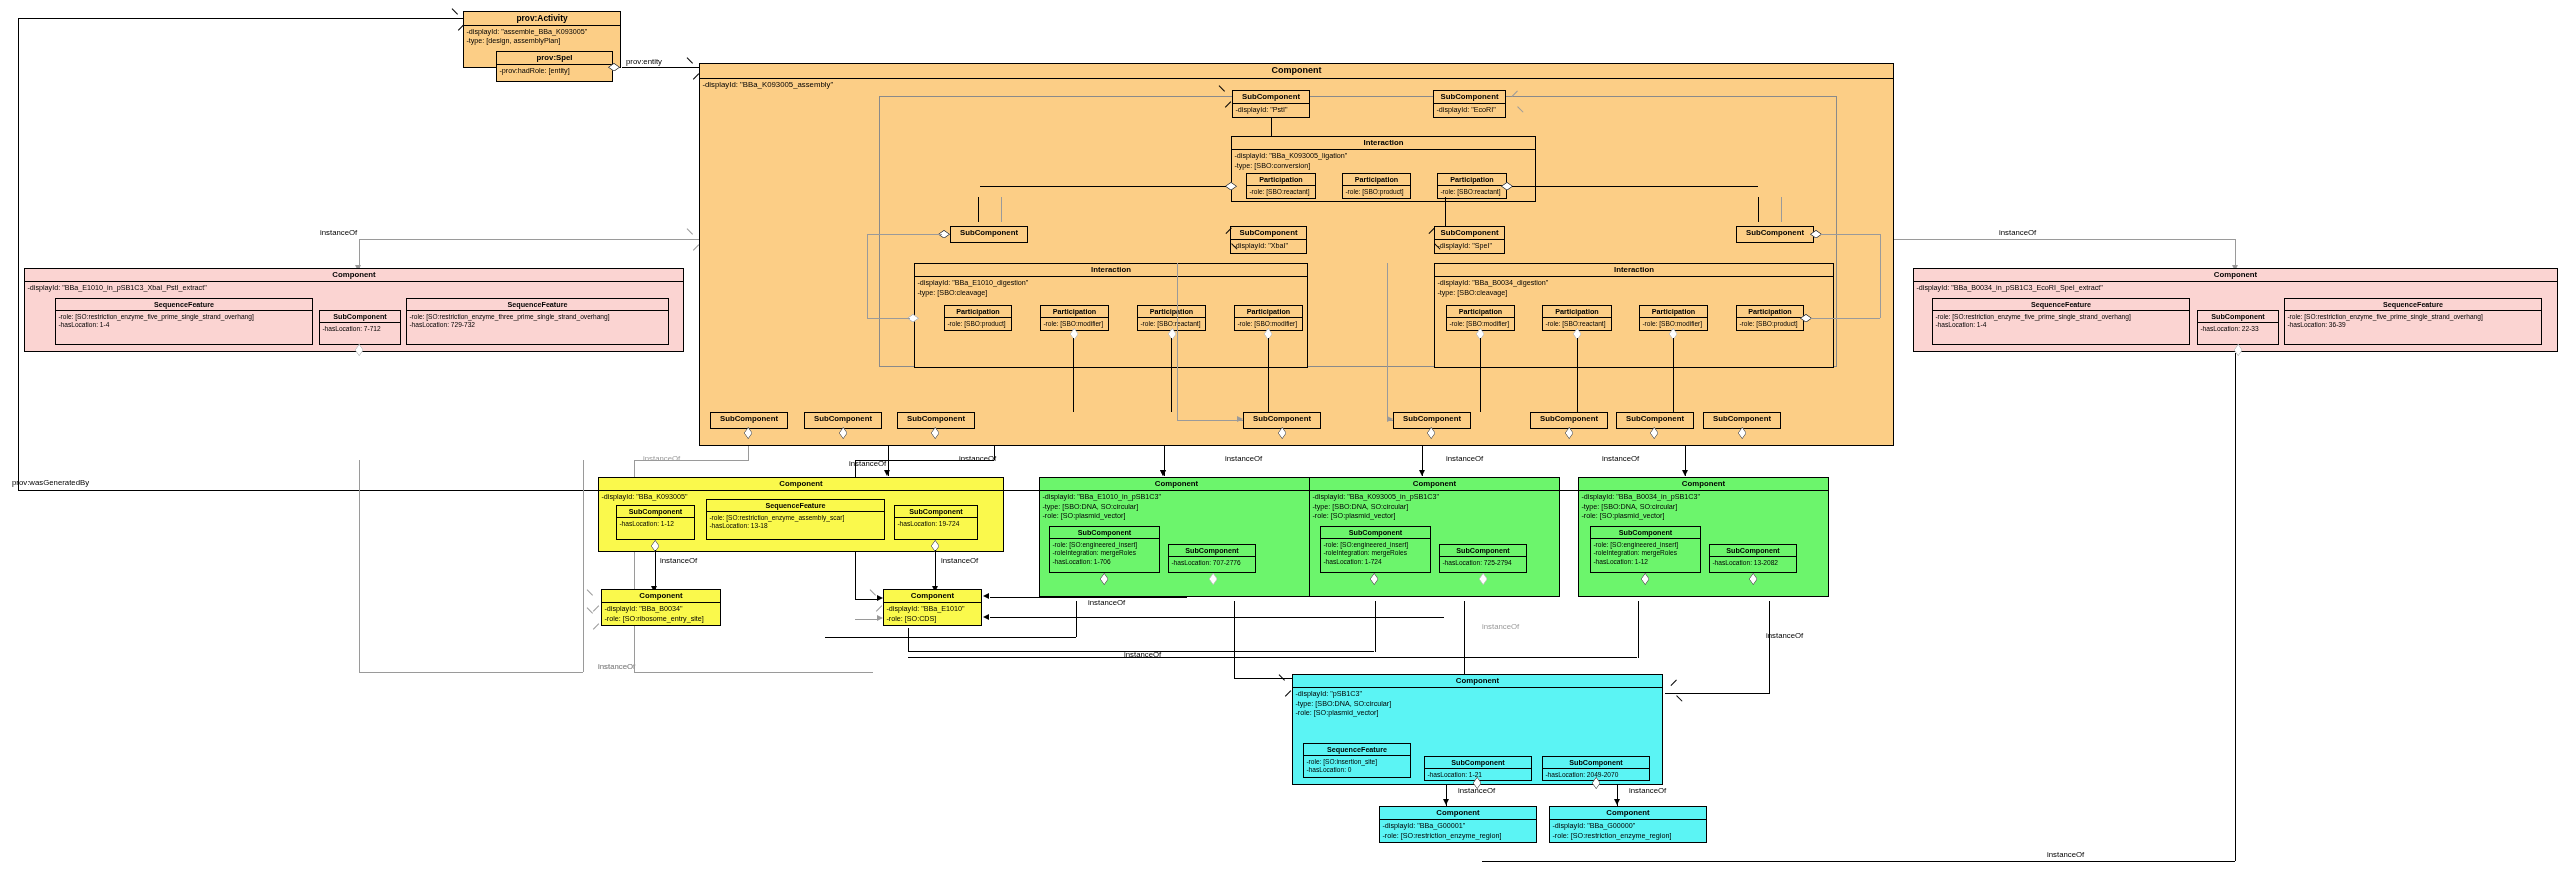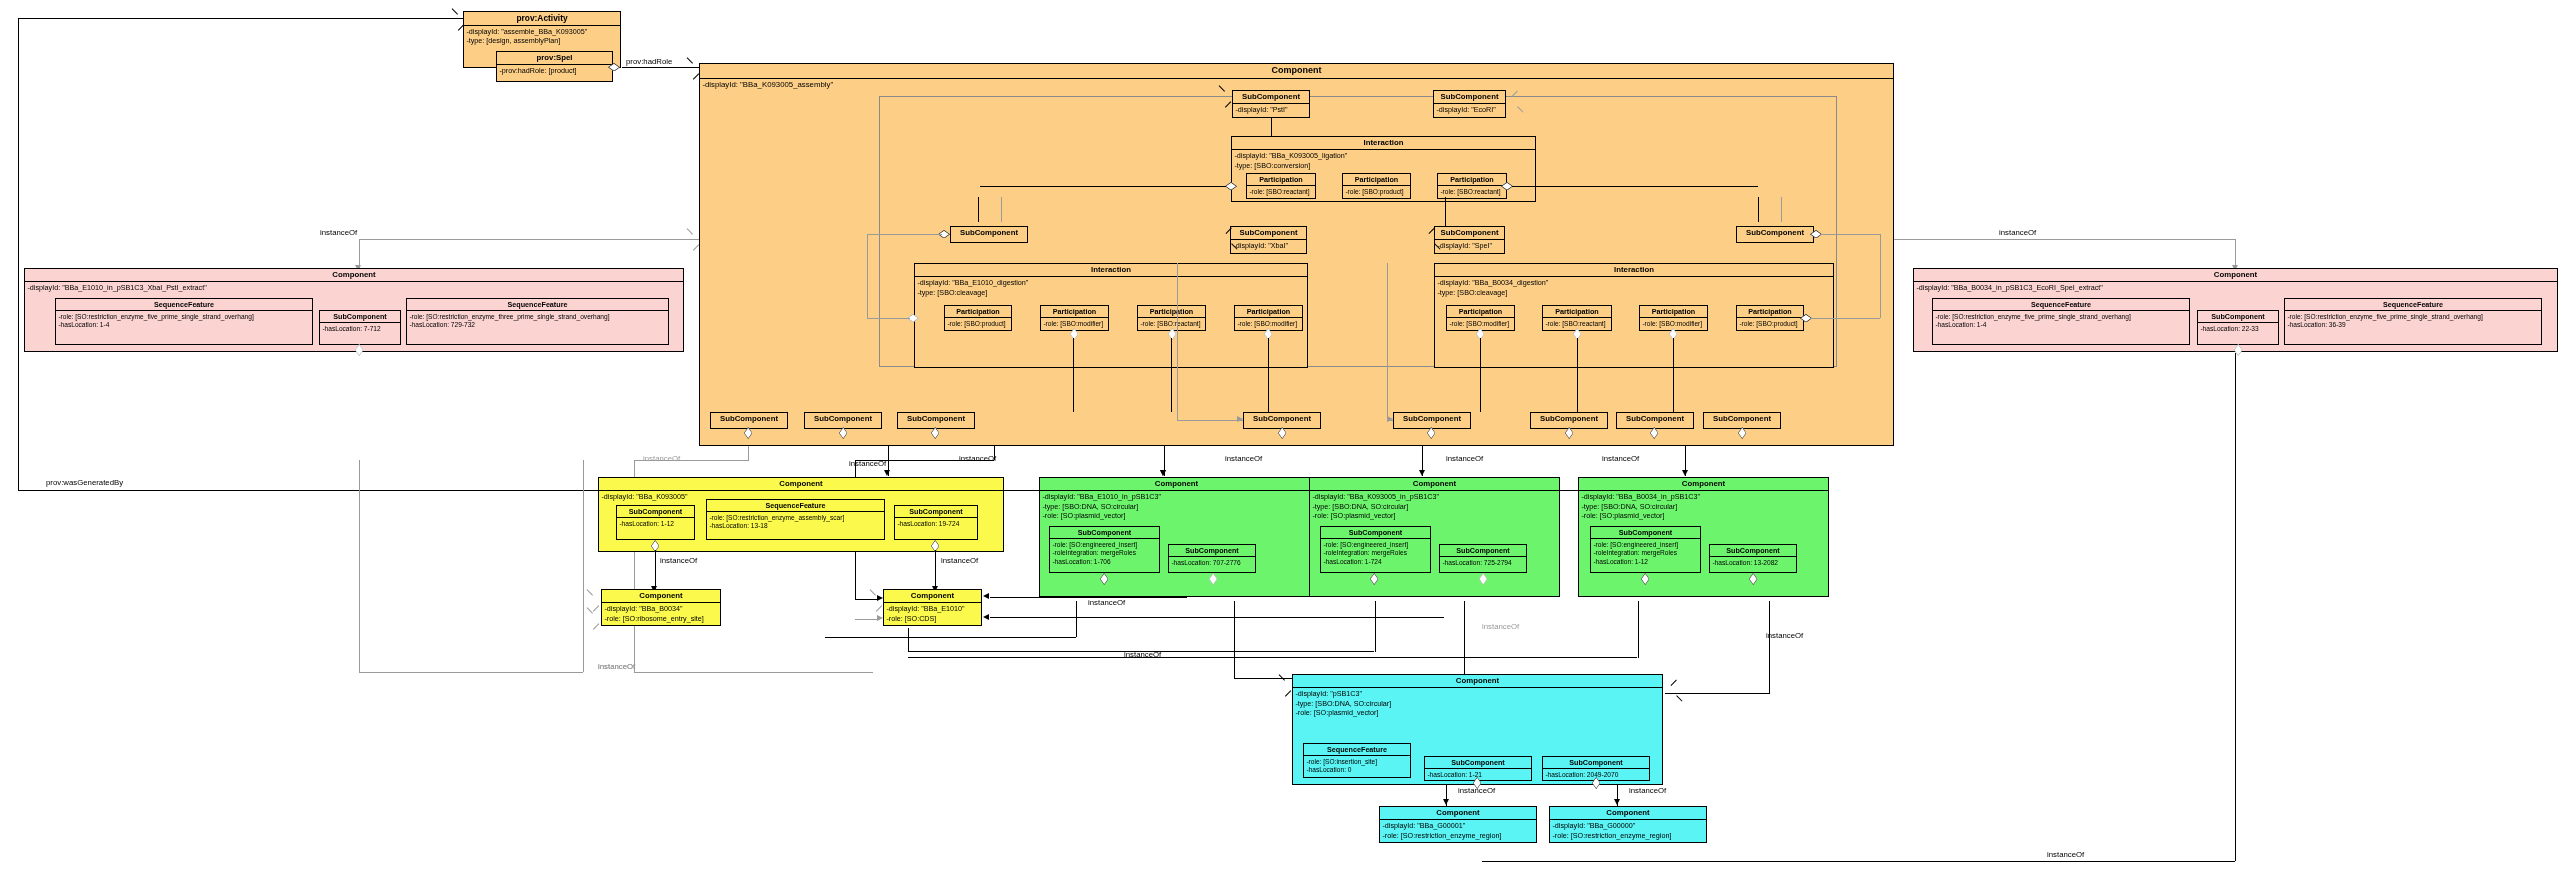--- a/index.html
+++ b/index.html
@@ -62,24 +62,24 @@
 <div id="canvas">
 
   <div class="ln lnh" style="left:18px;top:18px;width:445px;"></div>
   <div class="ln lnv" style="left:18px;top:18px;height:472px;"></div>
   <div class="ln lnh" style="left:18px;top:490px;width:1596px;"></div>
   <div class="ln lnv" style="left:1614px;top:490px;height:18px;"></div>
   <div class="oarr" style="left:458px;top:14.3px;">
     <span style="transform:rotate(135deg);transform-origin:top left;left:0;top:0;"></span>
     <span style="transform:rotate(45deg);transform-origin:bottom left;left:0;top:7.8px;"></span>
   </div>
-  <div class="lbl" style="left:12px;top:478px;margin-left:34px;">prov:wasGeneratedBy</div>
+  <div class="lbl" style="left:12px;top:478px;">prov:wasGeneratedBy</div>
 
   <div class="ln lnh" style="left:622px;top:67px;width:78px;"></div>
-  <div class="lbl" style="left:626px;top:57px;">prov:hadRole</div>
+  <div class="lbl" style="left:626px;top:57px;">prov:entity</div>
   <div class="oarr" style="left:693px;top:63px;">
     <span style="transform:rotate(135deg);transform-origin:top left;left:0;top:0;"></span>
     <span style="transform:rotate(45deg);transform-origin:bottom left;left:0;top:7.8px;"></span>
   </div>
 
   <div class="ln lnh g" style="left:359px;top:239px;width:347px;"></div>
   <div class="ln lnv g" style="left:359px;top:239px;height:33px;"></div>
   <div class="lbl" style="left:320px;top:228px;">instanceOf</div>
   <div class="arr-down arr g" style="left:355px;top:265px;"></div>
 
@@ -204,21 +204,21 @@
   <div class="arr-down arr g" style="left:1777px;top:221px;"></div>
   <div class="arr-down arr" style="left:1254px;top:87px;"></div>
 
   <div class="box orange fs13" style="left:463px;top:10.8px;width:158px;height:57px;">
     <div class="hdr fs14">prov:Activity</div>
     <div class="attrs fs12">-displayId: "assemble_BBa_K093005"
 -type: [design, assemblyPlan]</div>
   </div>
   <div class="box orange fs13" style="left:496px;top:51px;width:117px;height:31px;">
     <div class="hdr fs13">prov:SpeI</div>
-    <div class="attrs fs12">-prov:hadRole: [product]</div>
+    <div class="attrs fs12">-prov:hadRole: [entity]</div>
   </div>
   <div class="diaH" style="left:608px;top:63px;"></div>
 
   <div class="box orange fs14" style="left:699px;top:63px;width:1195px;height:383px;">
     <div class="hdr fs15">Component</div>
     <div class="attrs fs13">-displayId: "BBa_K093005_assembly"</div>
   </div>
 
   <div style="position:absolute;left:879px;top:96px;width:956px;height:269px;border:0.6px solid #8a8a8a;"></div>
 

